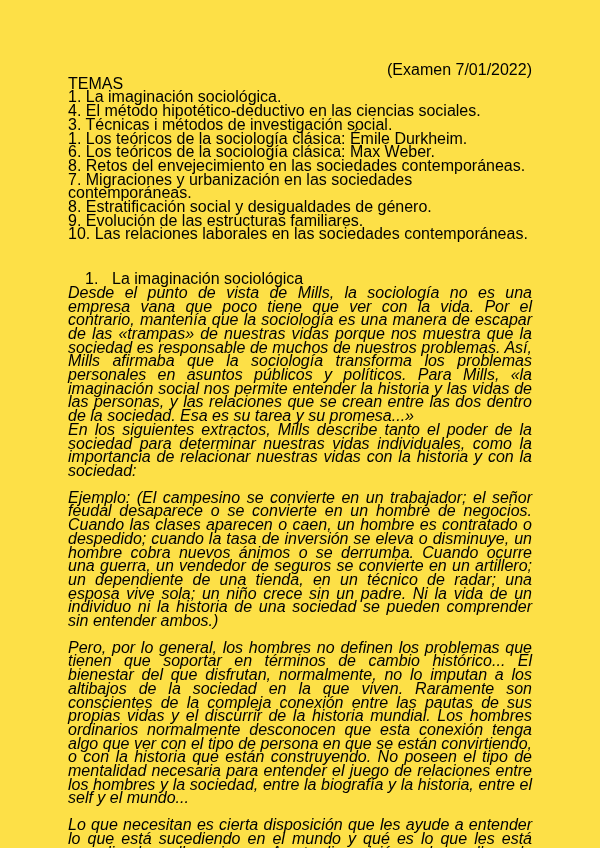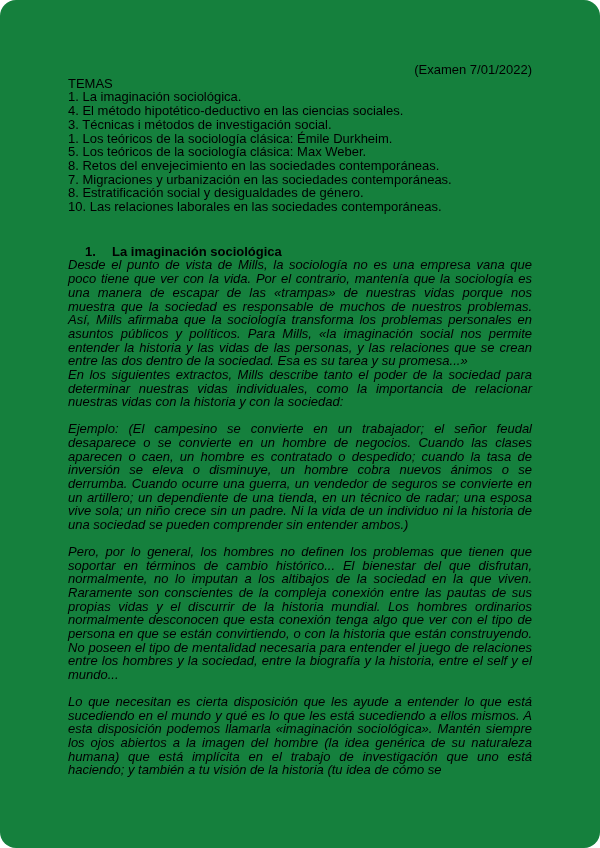--- a/index.html
+++ b/index.html
@@ -5,48 +5,47 @@
   html, body {
     margin: 0;
     padding: 0;
     background: #ffffff;
   }
   .page {
     position: relative;
     width: 600px;
     height: 848px;
     box-sizing: border-box;
-    background: #15803d;
+    background: #fde047;
     padding: 63px 68px 0 68px;
     font-family: "Liberation Sans", "DejaVu Sans", sans-serif;
-    font-size: 13px;
+    font-size: 16px;
     line-height: 13.7px;
     color: #000000;
     overflow: hidden;
-    border-radius: 16px;
   }
   .header-note {
     text-align: right;
     white-space: nowrap;
   }
   .temas-title {
     margin: 0;
   }
   .temas-list {
     margin: 0;
     padding: 0;
     list-style: none;
   }
   .temas-list li {
     margin: 0;
   }
   .section-heading {
     margin-top: 31px;
     padding-left: 17px;
-    font-weight: bold;
+    font-weight: normal;
   }
   .section-heading .num {
     display: inline-block;
     min-width: 27px;
   }
   .para {
     margin: 0;
     text-align: justify;
     font-style: italic;
   }
@@ -61,24 +60,25 @@
 
   <div class="header-note">(Examen 7/01/2022)</div>
 
   <div class="temas-title">TEMAS</div>
 
   <ul class="temas-list">
     <li>1. La imaginación sociológica.</li>
     <li>4. El método hipotético-deductivo en las ciencias sociales.</li>
     <li>3. Técnicas i métodos de investigación social.</li>
     <li>1. Los teóricos de la sociología clásica: Émile Durkheim.</li>
-    <li>5. Los teóricos de la sociología clásica: Max Weber.</li>
+    <li>6. Los teóricos de la sociología clásica: Max Weber.</li>
     <li>8. Retos del envejecimiento en las sociedades contemporáneas.</li>
     <li>7. Migraciones y urbanización en las sociedades contemporáneas.</li>
     <li>8. Estratificación social y desigualdades de género.</li>
+    <li>9. Evolución de las estructuras familiares.</li>
     <li>10. Las relaciones laborales en las sociedades contemporáneas.</li>
   </ul>
 
   <div class="section-heading">
     <span class="num">1.</span><span>La imaginación sociológica</span>
   </div>
 
   <p class="para">Desde el punto de vista de Mills, la sociología no es una empresa vana que poco tiene que ver con la vida. Por el contrario, mantenía que la sociología es una manera de escapar de las «trampas» de nuestras vidas porque nos muestra que la sociedad es responsable de muchos de nuestros problemas. Así, Mills afirmaba que la sociología transforma los problemas personales en asuntos públicos y políticos. Para Mills, «la imaginación social nos permite entender la historia y las vidas de las personas, y las relaciones que se crean entre las dos dentro de la sociedad. Esa es su tarea y su promesa...»</p>
 
   <p class="para">En los siguientes extractos, Mills describe tanto el poder de la sociedad para determinar nuestras vidas individuales, como la importancia de relacionar nuestras vidas con la historia y con la sociedad:</p>

